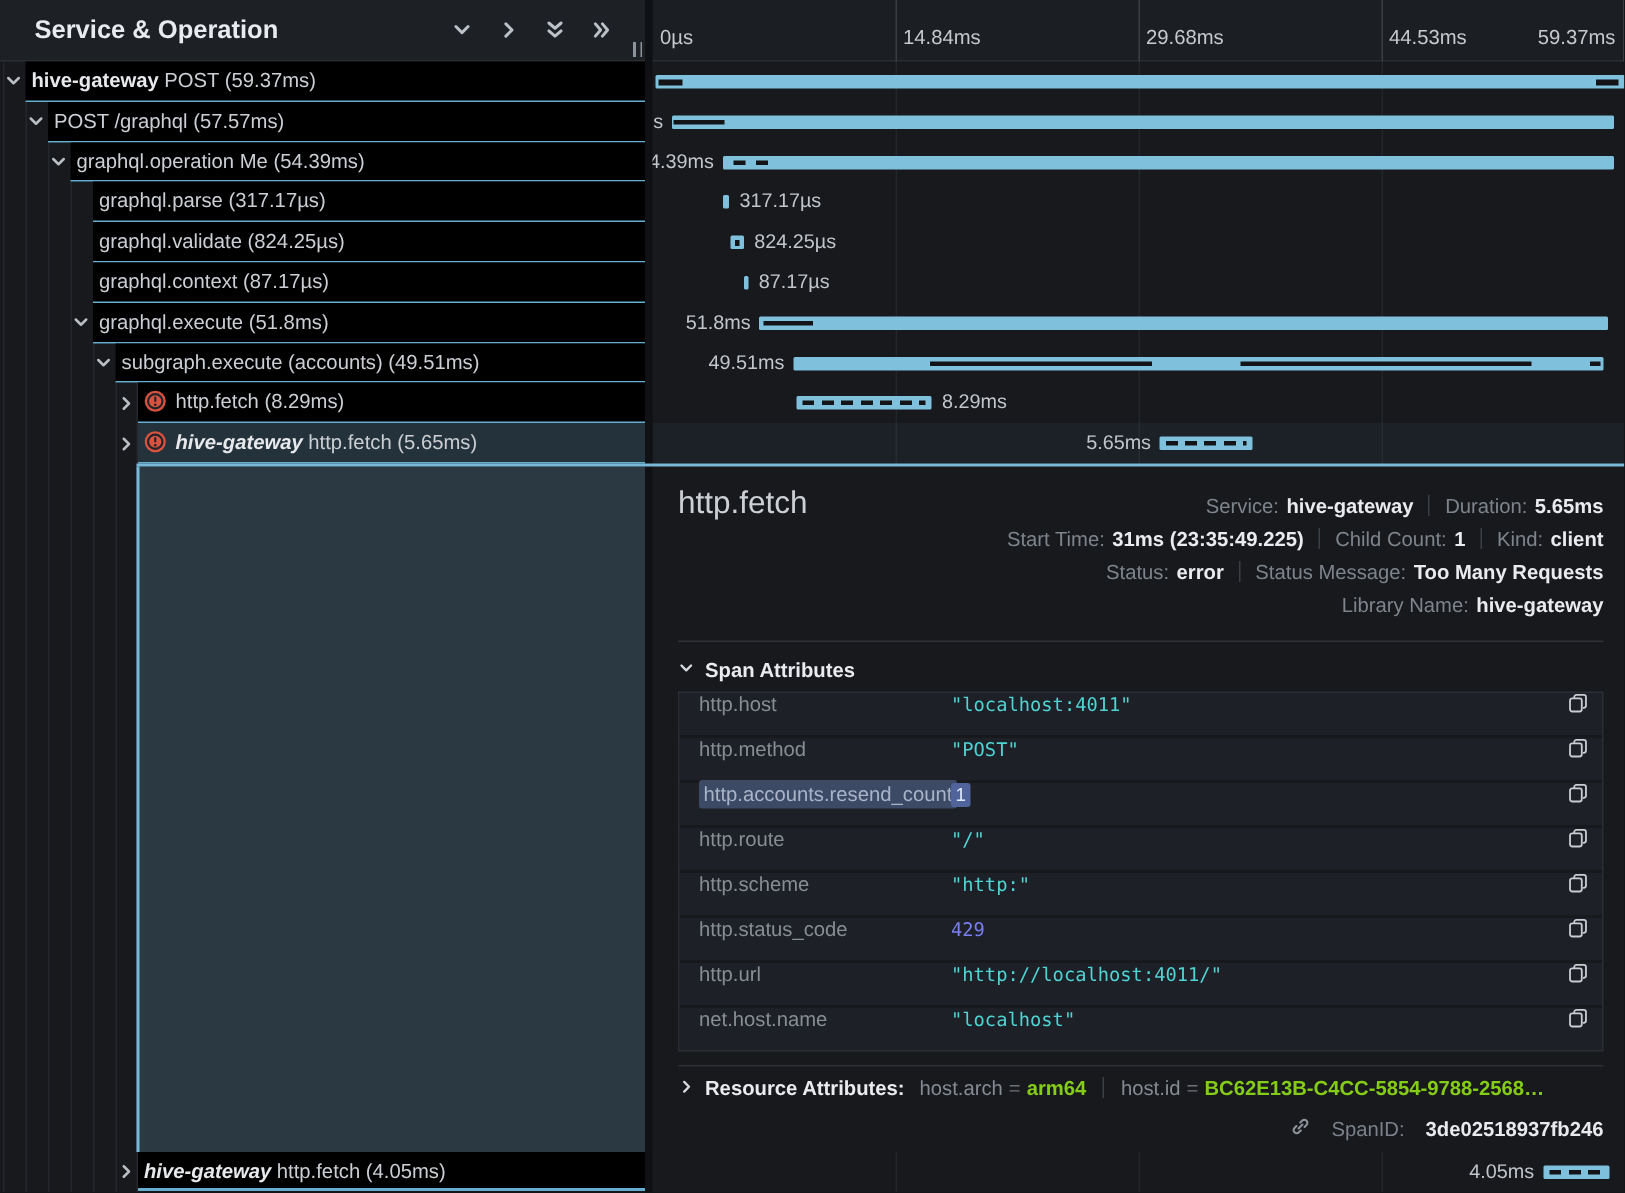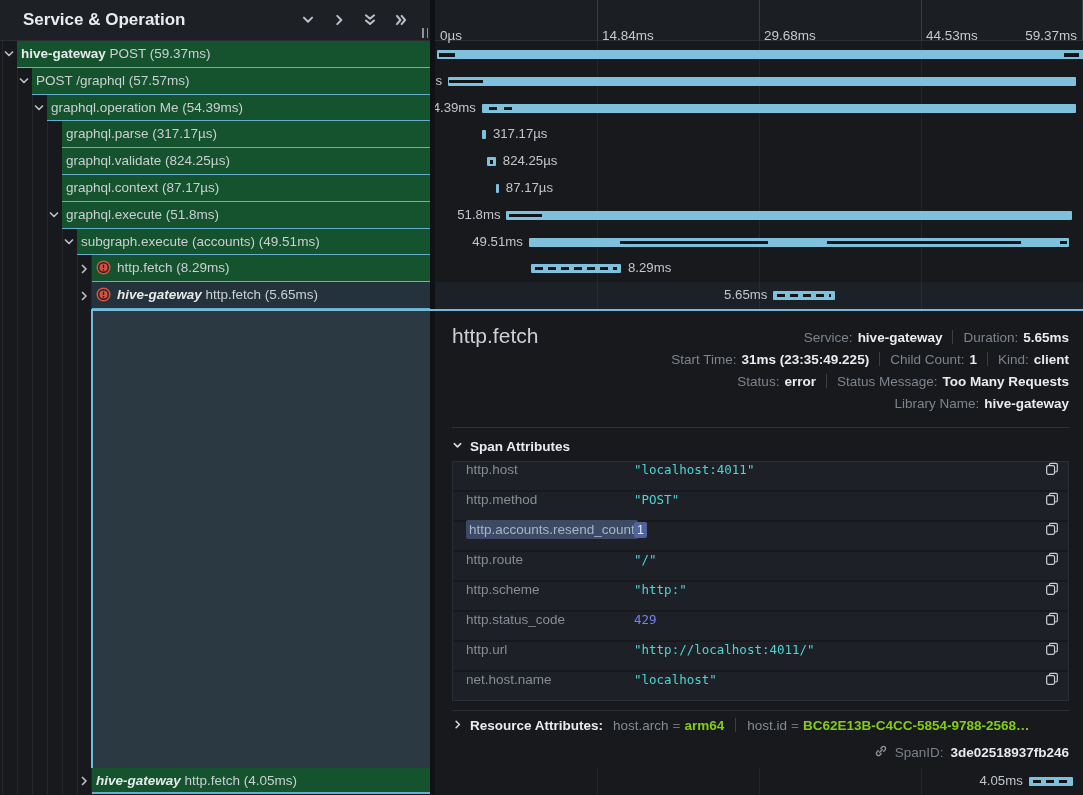--- a/index.html
+++ b/index.html
@@ -13,37 +13,37 @@
   .left-header .title{font-size:17px;font-weight:bold;color:#e9ebee;padding-left:23px;flex:1;}
   .hdr-icons{display:flex;align-items:center;gap:17px;padding-right:22px;}
   .hdr-icon{display:inline-flex;cursor:pointer;}
   .resizer{position:absolute;left:419px;top:26px;width:12px;height:14px;display:flex;gap:3px;
            align-items:center;justify-content:center;cursor:col-resize;}
   .resizer i{display:block;width:1.5px;height:10px;background:#8d939b;}
   .divider-strip{position:absolute;left:430px;top:0;width:5px;height:795px;background:#0f1114;}
 
   .guide{position:absolute;top:41px;height:754px;width:1px;background:#24272c;}
 
-  .tree-row{position:absolute;background:#14532d;border-bottom:1px solid #66aed0;
+  .tree-row{position:absolute;background:#000000;border-bottom:1px solid #66aed0;
             white-space:nowrap;overflow:hidden;cursor:pointer;color:#cbcfd4;}
   .tree-row.selected{background:#24333b;}
   .tree-row .svc{font-weight:bold;color:#e7e9ec;}
   .tree-row .svc.it{font-style:italic;}
   .tree-chev{position:absolute;width:12px;height:12px;display:inline-flex;cursor:pointer;}
   .err-ico{display:inline-block;vertical-align:-3px;margin-right:6px;}
 
   .expanded-block{position:absolute;left:91px;top:311px;width:339px;height:457px;
                   background:#2b3a42;border-left:2px solid #79b8d8;}
   .accent-line{position:absolute;left:91px;top:309px;width:992px;height:2px;background:#79b8d8;z-index:6;}
 
   
   .wf-area{position:absolute;left:435px;top:0;width:648px;height:795px;overflow:hidden;}
   .tl-header{position:absolute;left:0;top:0;width:648px;height:41px;background:#1b1e22;
              border-bottom:1px solid #2a2d31;}
-  .tick-label{position:absolute;top:15px;height:41px;line-height:41px;color:#c6cacf;font-size:13.5px;}
+  .tick-label{position:absolute;top:4px;height:41px;line-height:41px;color:#c6cacf;font-size:13.5px;}
   .grid-v{position:absolute;top:41px;height:754px;width:1px;background:#222529;}
   .grid-v.hdr{top:0;height:41px;background:#3a3d42;}
   .wf-selected{position:absolute;left:0;width:648px;background:rgba(127,193,221,0.05);}
   .bar{position:absolute;height:9px;background:var(--bar);border-radius:1px;z-index:2;}
   .bar .mark{position:absolute;top:3px;height:3.5px;background:#121417;}
   .bar .dashline{position:absolute;left:4px;right:4px;top:3px;height:3px;
     background:repeating-linear-gradient(90deg,#121417 0 8px,transparent 8px 13px);}
   .wf-label{position:absolute;color:#c2c6cb;font-size:13.2px;z-index:2;}
 
   
@@ -68,21 +68,21 @@
   .attr-val.number{color:var(--number);}
   .attr-val .selv{background:#50639b;color:#dfeaff;padding:1px 3px;border-radius:2px;}
   .copy-btn{width:24px;display:flex;justify-content:center;cursor:pointer;margin-right:4px;}
   .res-row{position:absolute;left:17px;right:14px;top:399px;border-top:1px solid #2b2e34;
            height:30px;display:flex;align-items:center;white-space:nowrap;overflow:hidden;}
   .res-row .rt{font-weight:bold;color:#e9ebee;margin:0 10px 0 7px;cursor:pointer;}
   .res-kv .k{color:#858b93;}
   .res-kv .eq{color:#6c7177;margin:0 4px;}
   .res-kv .v{color:#84cc16;font-weight:bold;}
   .res-sep{width:1px;height:14px;background:#3a3e45;margin:0 11px;display:inline-block;vertical-align:-2px;}
-  .spanid{position:absolute;right:14px;top:433px;display:flex;align-items:center;gap:7px;}
+  .spanid{position:absolute;right:14px;top:433px;display:flex;align-items:center;gap:14px;}
   .spanid .lbl{color:#7b818a;}
   .spanid .val{color:#e8eaed;font-weight:bold;}
 </style>
 </head>
 <body>
 
 <div class="app">
 
   <div id="guides">
       <div class="guide" style="left: 2px;"></div>

